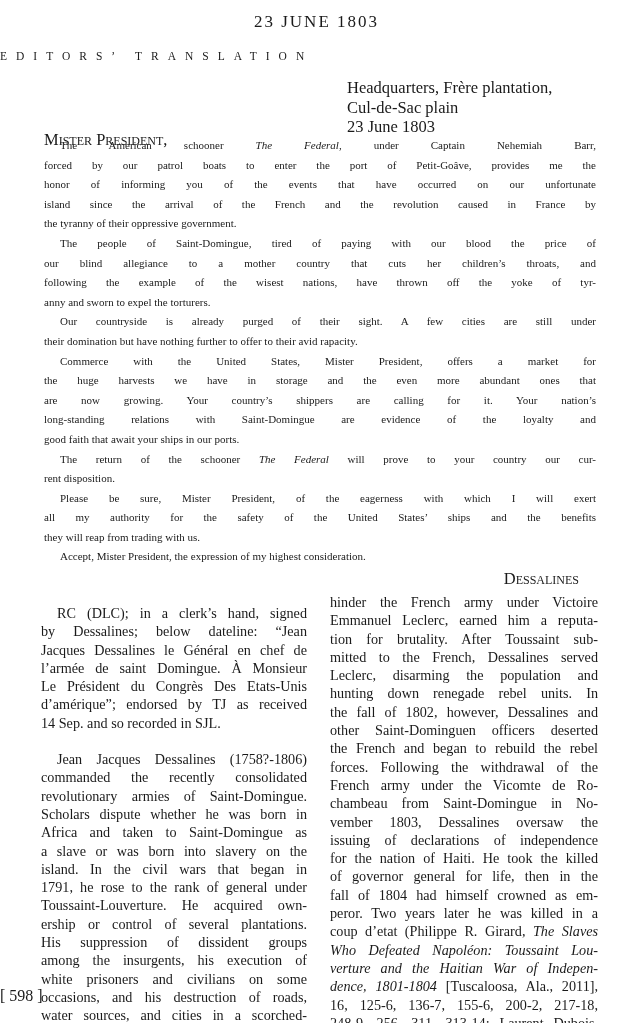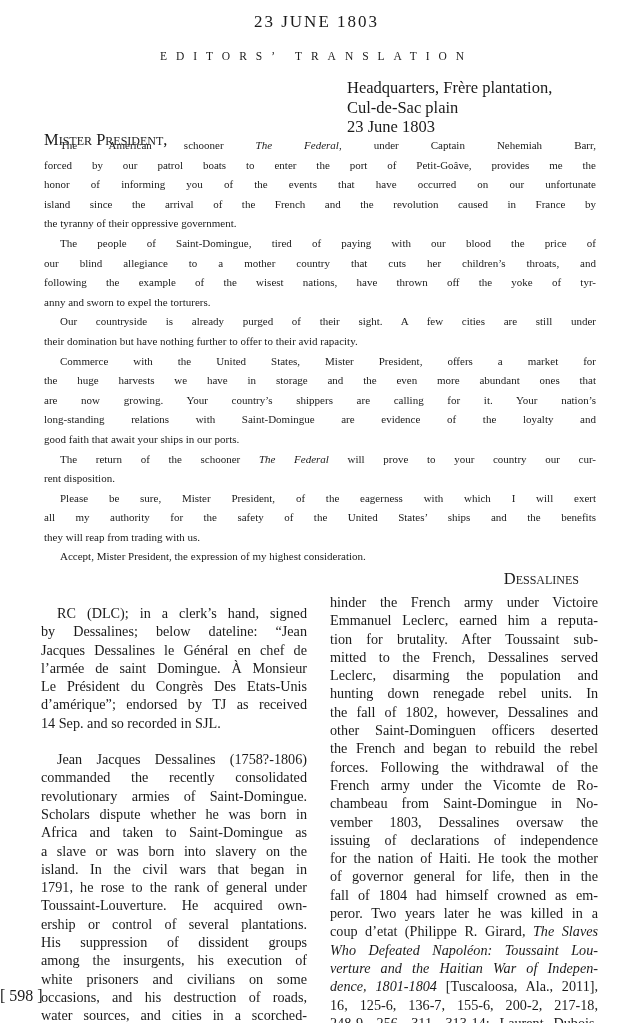--- a/index.html
+++ b/index.html
@@ -6,21 +6,21 @@
   body {
     width: 633px; height: 1023px; position: relative; overflow: hidden;
     font-family: "Liberation Serif", "DejaVu Serif", serif;
     color: #1a1a1a;
   }
   .running-head {
     position: absolute; top: 12px; left: 0; width: 633px; text-align: center;
     font-size: 17px; letter-spacing: 2px;
   }
   .section-head {
-    position: absolute; top: 50px; left: 0; width: 633px; text-align: center;
+    position: absolute; top: 50px; left: 0; width: 633px; text-align: left;
     font-size: 11.5px; letter-spacing: 9px;
   }
   .dateline {
     position: absolute; left: 347px; top: 78px;
     font-size: 16.5px; line-height: 19.6px;
   }
   .salutation {
     position: absolute; left: 44px; top: 130px;
     font-size: 16.5px; line-height: 19.6px; font-variant: small-caps;
   }
@@ -128,21 +128,21 @@
     <span class="note-line">Leclerc, disarming the population and</span>
     <span class="note-line">hunting down renegade rebel units. In</span>
     <span class="note-line">the fall of 1802, however, Dessalines and</span>
     <span class="note-line">other Saint-Dominguen officers deserted</span>
     <span class="note-line">the French and began to rebuild the rebel</span>
     <span class="note-line">forces. Following the withdrawal of the</span>
     <span class="note-line">French army under the Vicomte de Ro-</span>
     <span class="note-line">chambeau from Saint-Domingue in No-</span>
     <span class="note-line">vember 1803, Dessalines oversaw the</span>
     <span class="note-line">issuing of declarations of independence</span>
-    <span class="note-line">for the nation of Haiti. He took the mother</span>
+    <span class="note-line">for the nation of Haiti. He took the killed</span>
     <span class="note-line">of governor general for life, then in the</span>
     <span class="note-line">fall of 1804 had himself crowned as em-</span>
     <span class="note-line">peror. Two years later he was killed in a</span>
     <span class="note-line">coup d’etat (Philippe R. Girard, <i>The Slaves</i></span>
     <span class="note-line"><i>Who Defeated Napoléon: Toussaint Lou-</i></span>
     <span class="note-line"><i>verture and the Haitian War of Indepen-</i></span>
     <span class="note-line"><i>dence, 1801-1804</i> [Tuscaloosa, Ala., 2011],</span>
     <span class="note-line">16, 125-6, 136-7, 155-6, 200-2, 217-18,</span>
     <span class="note-line">248-9, 256, 311, 313-14; Laurent Dubois,</span>
   </div>

